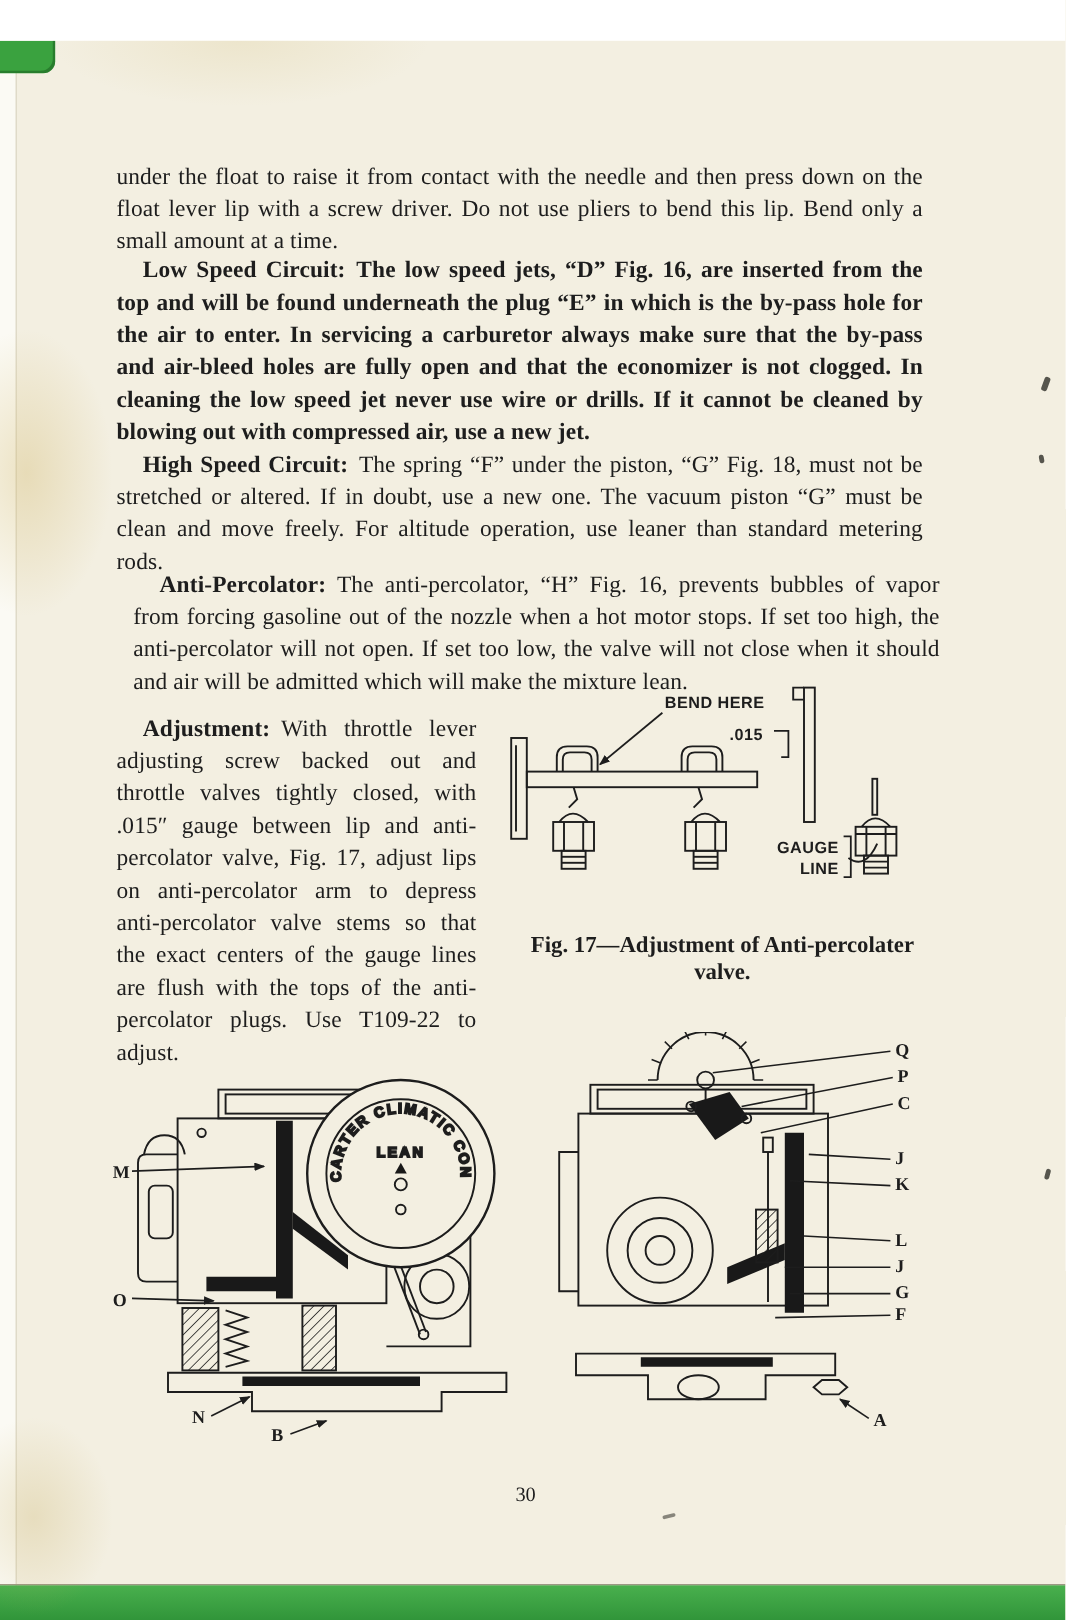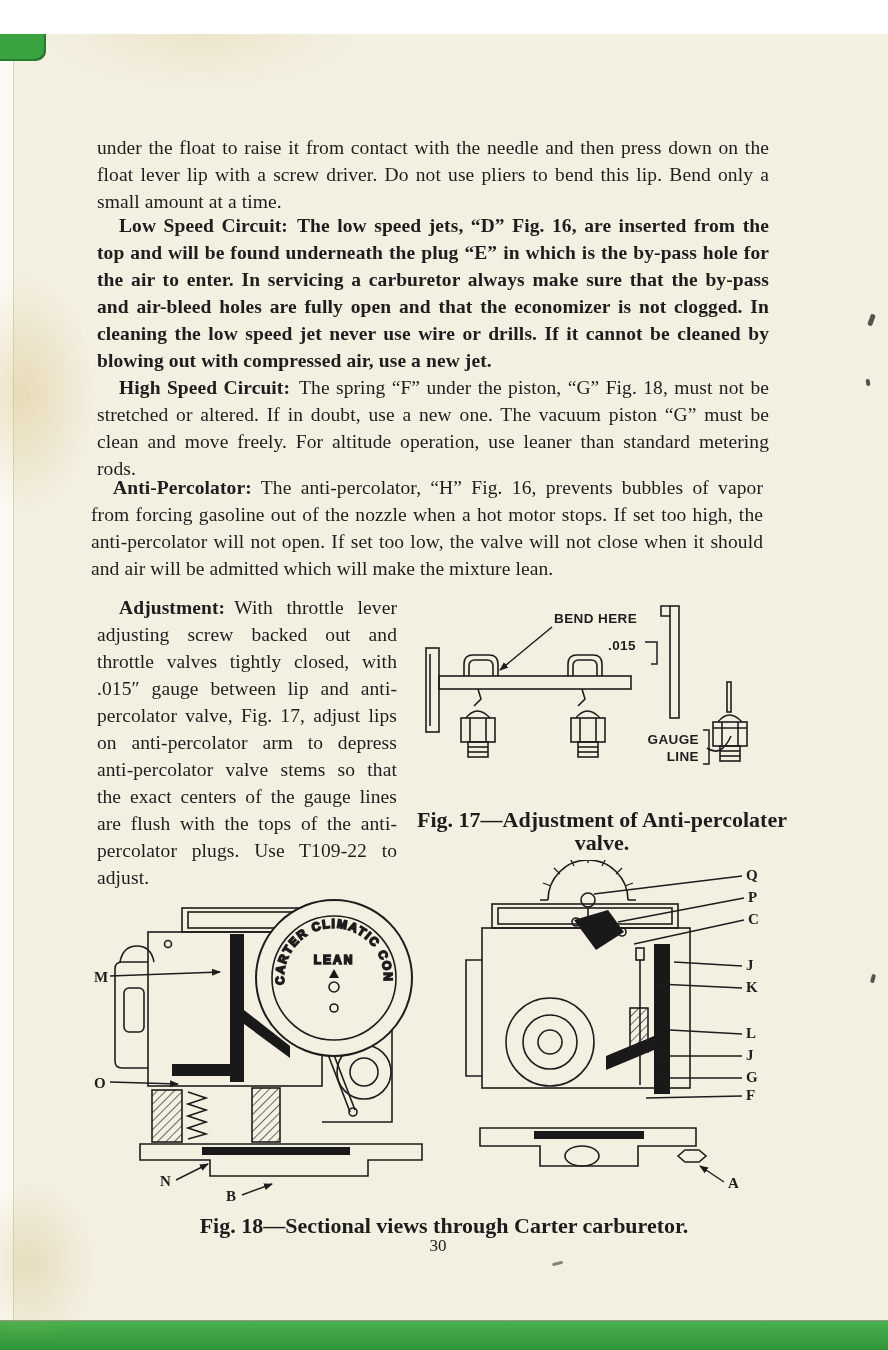--- a/index.html
+++ b/index.html
@@ -49,29 +49,29 @@
     position:absolute; margin:0;
     font-size:19.5px; line-height:27px; letter-spacing:.1px;
     color: var(--ink, #1d1d1d);
     text-align:justify;
   }
   .para b.lead { padding-right:9px; }
   .indent { text-indent:22px; }
   .p1 { left:97px; top:100px; width:672px; }
   .p2 { left:97px; top:178px; width:672px;font-weight:bold; }
   .p3 { left:97px; top:340px; width:672px;font-family:Liberation Serif, serif; }
-  .p4 { left:91px; top:440px; width:672px; }
+  .p4 { left:111px; top:440px; width:672px; }
   .adjust { left:97px; top:560px; width:300px; }
 
   figure { margin:0; padding:0; }
-  .fig17 { position:absolute; left:412px; top:556px; width:380px; }
+  .fig17 { position:absolute; left:412px; top:523px; width:380px; }
   .fig18 { position:absolute; left:82px;  top:826px; width:724px; }
   figcaption {
     font-weight:bold; text-align:center; color:var(--ink,#1d1d1d);
-    font-size:22px; line-height:23px;
+    font-size:19px; line-height:23px;
   }
   .fig17 figcaption { margin-top:6px; }
   .fig18 figcaption { margin-top:2px; }
 
   .pageno {
     position:absolute; top:1202px; left:0; width:876px;
     text-align:center; font-size:17px; color:var(--ink,#1d1d1d);
   }
 
   
@@ -263,18 +263,17 @@
         <text x="664" y="200" class="lbl">J</text>
         <line x1="660" y1="196" x2="572" y2="196" stroke="#1d1d1d" stroke-width="1.3"></line>
         <text x="664" y="222" class="lbl">G</text>
         <line x1="660" y1="218" x2="576" y2="218" stroke="#1d1d1d" stroke-width="1.3"></line>
         <text x="664" y="240" class="lbl">F</text>
         <line x1="660" y1="236" x2="564" y2="238" stroke="#1d1d1d" stroke-width="1.3"></line>
         <text x="646" y="328" class="lbl">A</text>
         <line x1="642" y1="322" x2="618" y2="306" stroke="#1d1d1d" stroke-width="1.4" marker-end="url(#arr18)"></line>
       </g>
     </svg>
-    <figcaption>Fig. 18—Sectional views through Carter carburetor.</figcaption>
   </figure>
 
   <div class="pageno">30</div>
 
 </div>
 
 </body></html>

